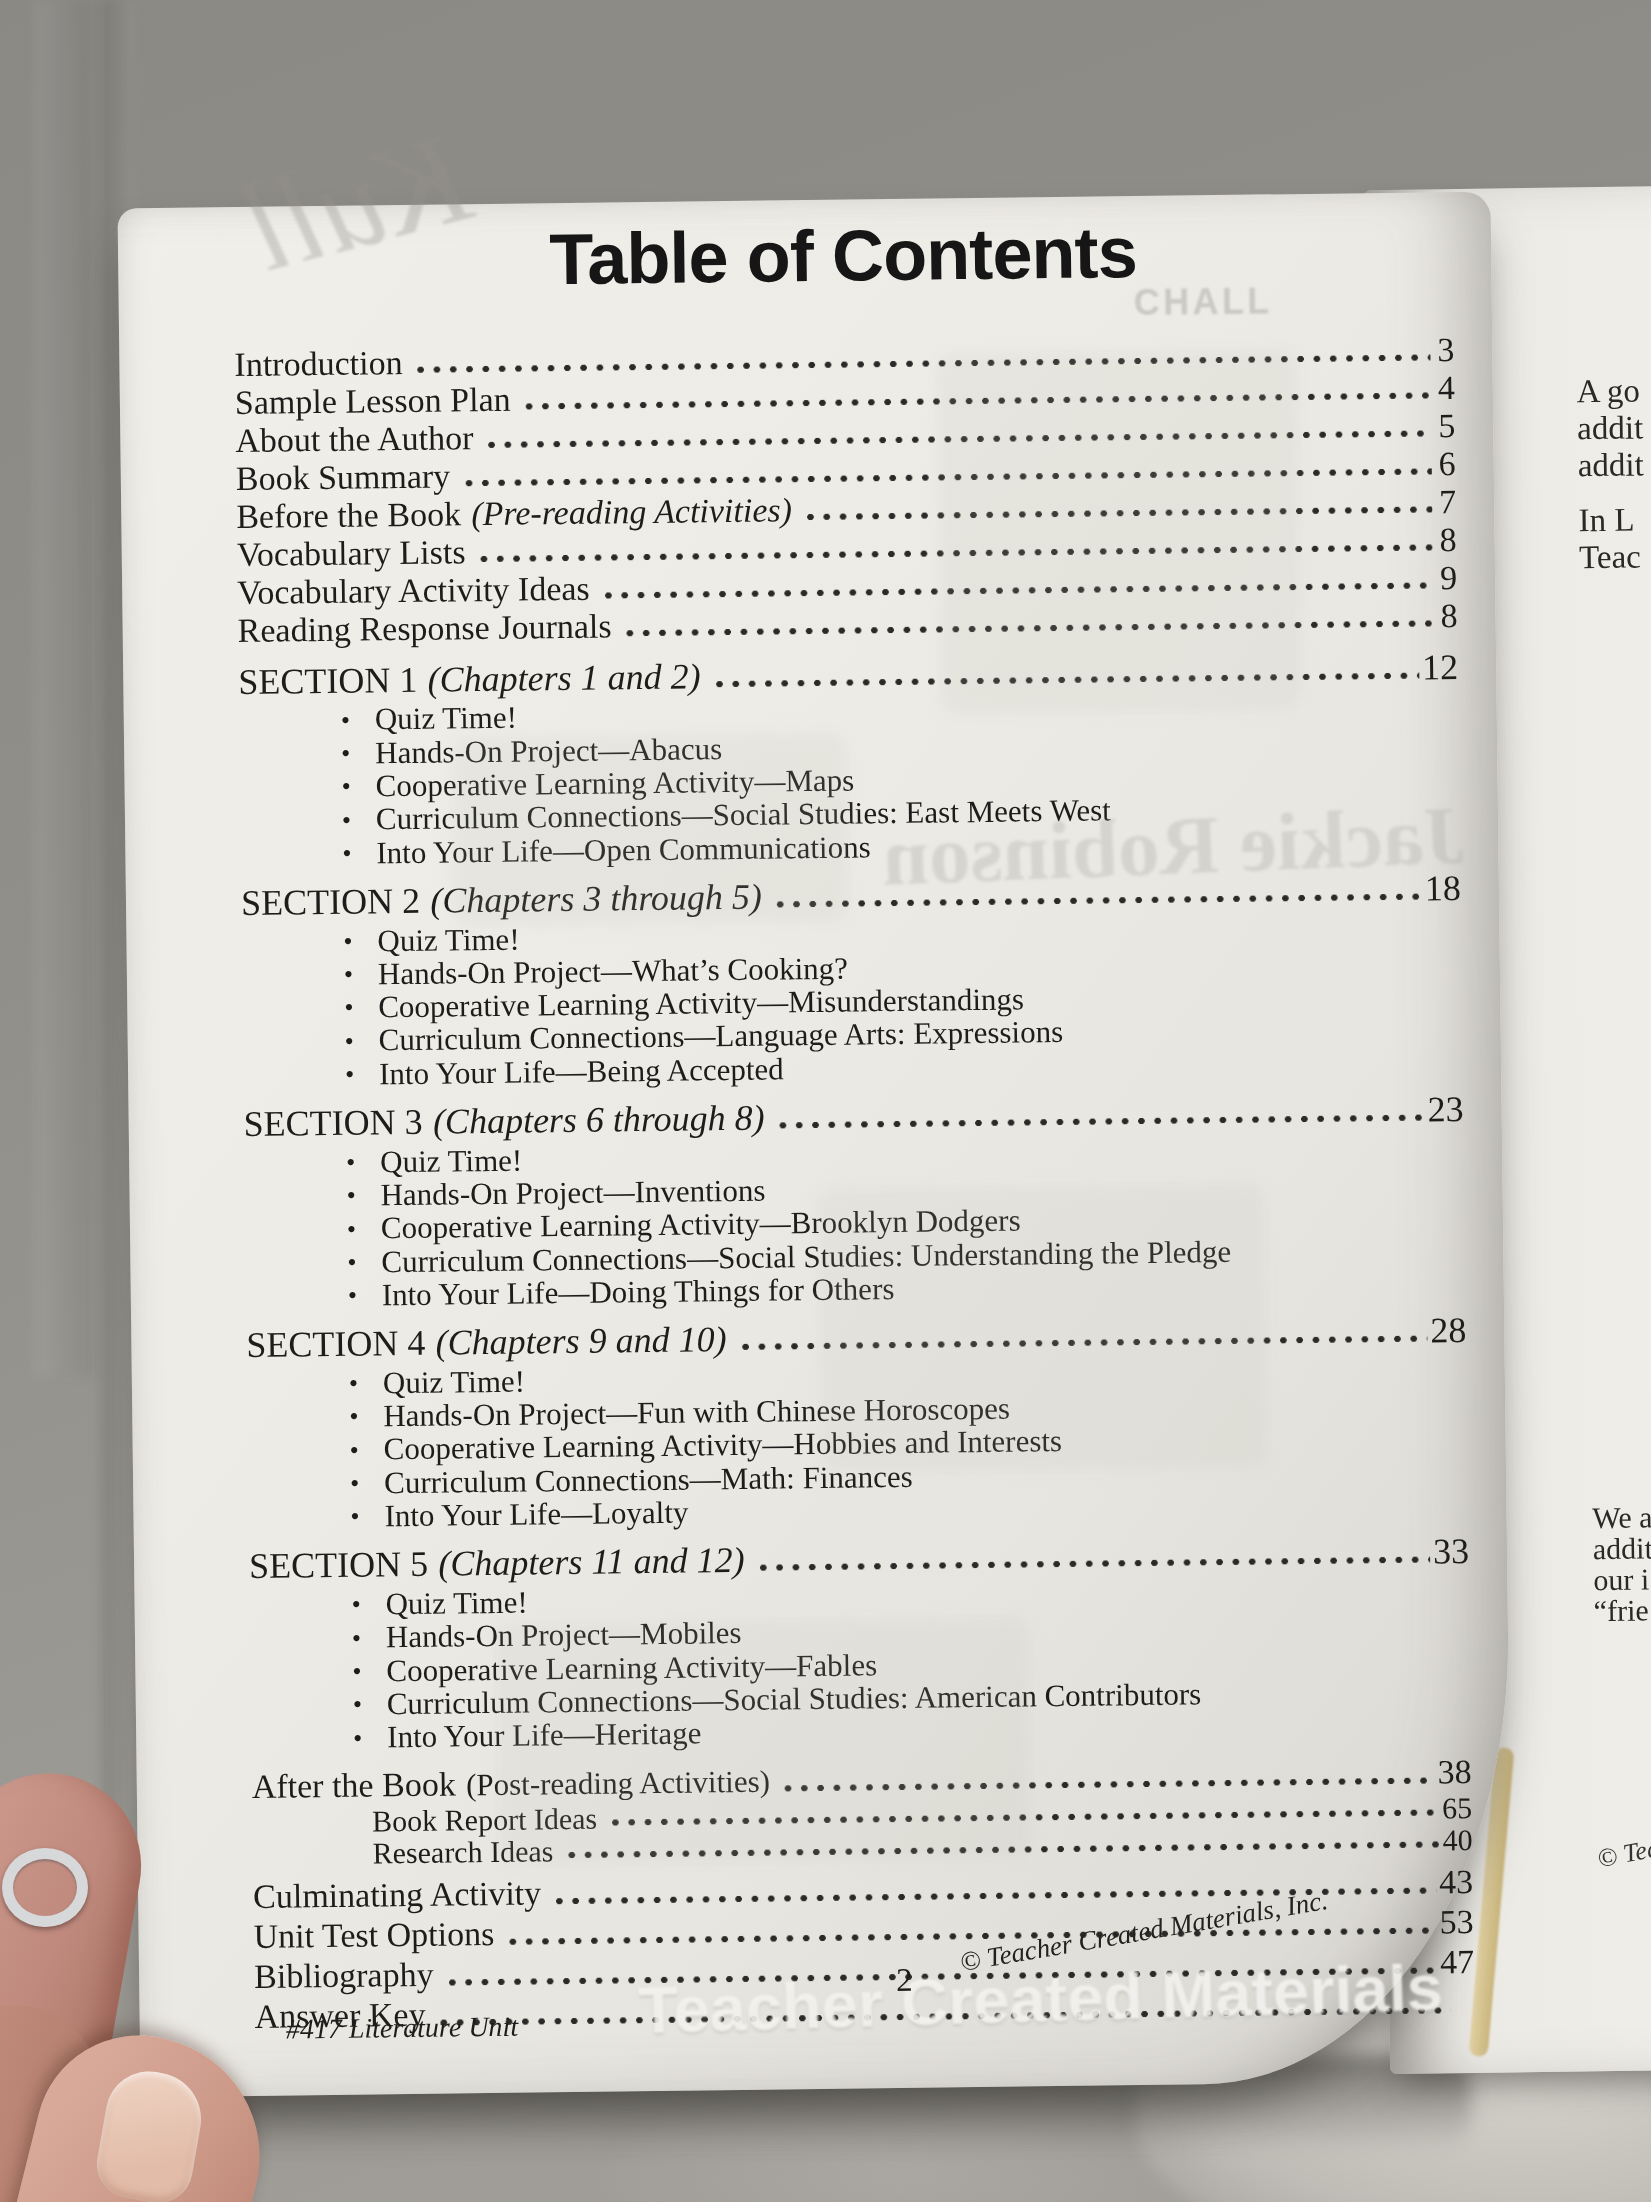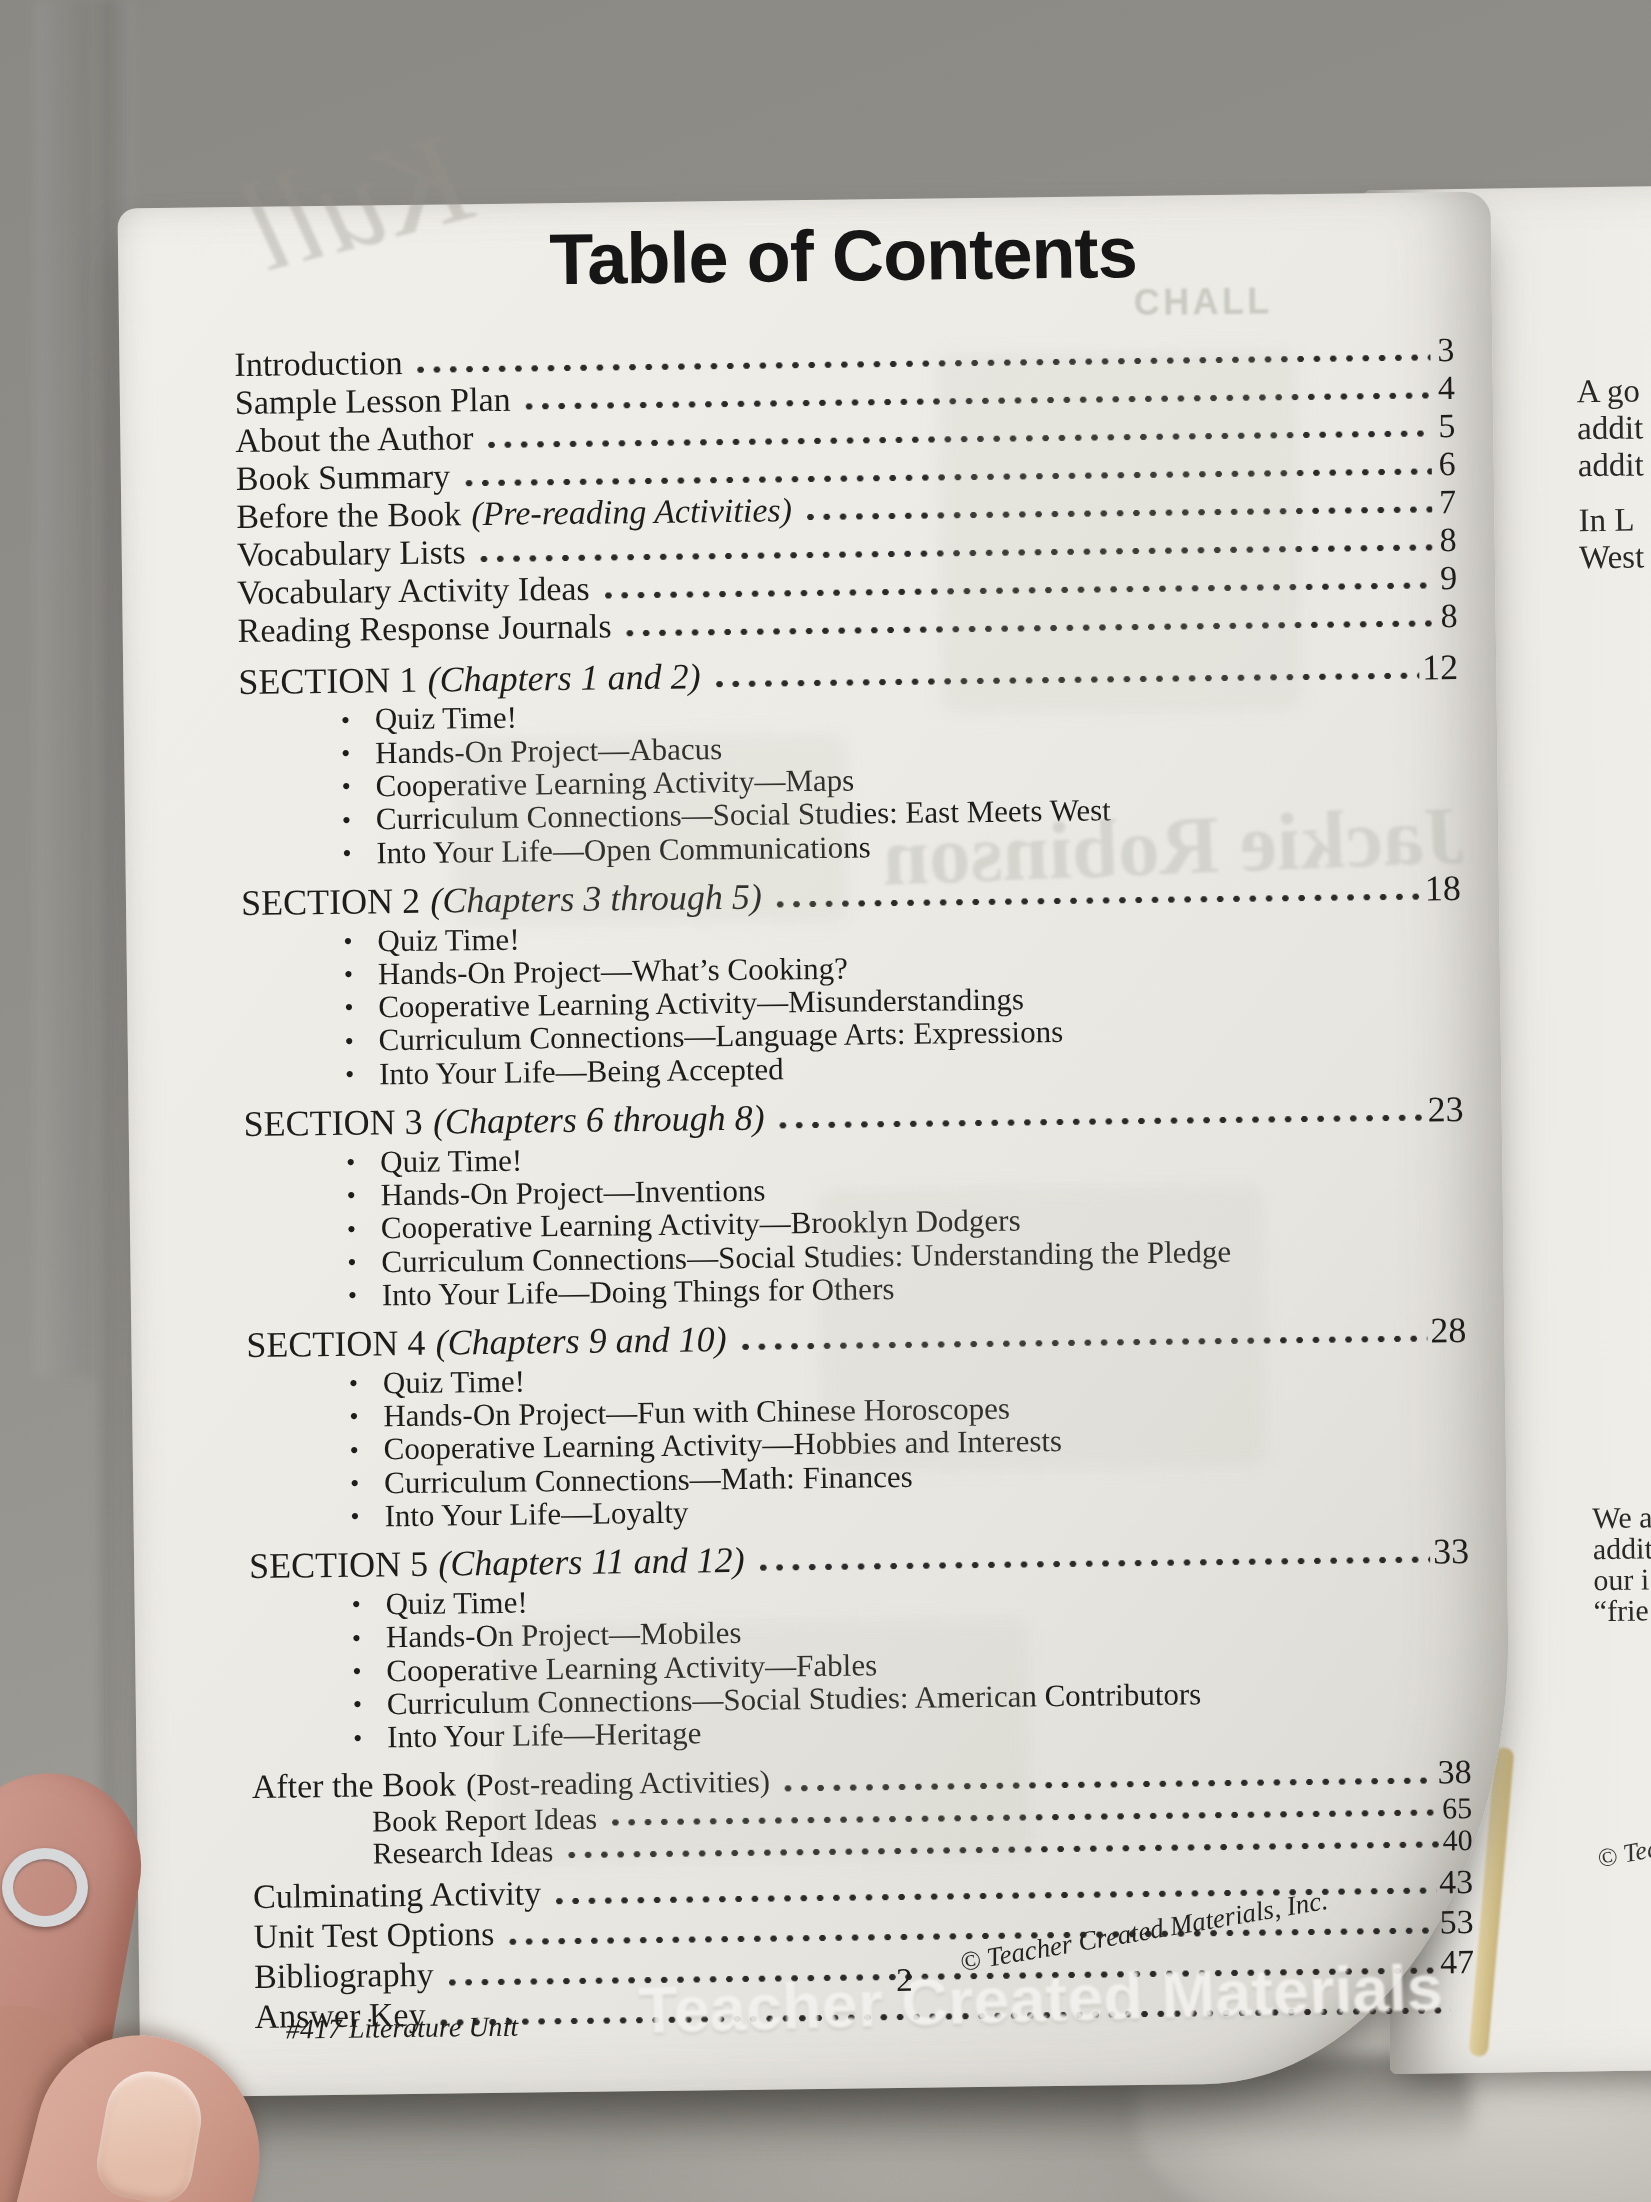--- a/index.html
+++ b/index.html
@@ -109,21 +109,21 @@
 <div class="abs bookshadow"></div>
 
 <div class="abs right-page">
   <div class="rp-text" style="top:186px">
     <div>A go</div>
     <div>addit</div>
     <div>addit</div>
   </div>
   <div class="rp-text" style="top:315px">
     <div>In L</div>
-    <div>West</div>
+    <div>Teac</div>
   </div>
   <div class="rp-text rp-low" style="top:1315px">
     <div>We a</div>
     <div>addit</div>
     <div>our i</div>
     <div>“frie</div>
   </div>
   <div class="rp-c">© Tea</div>
 </div>
 

